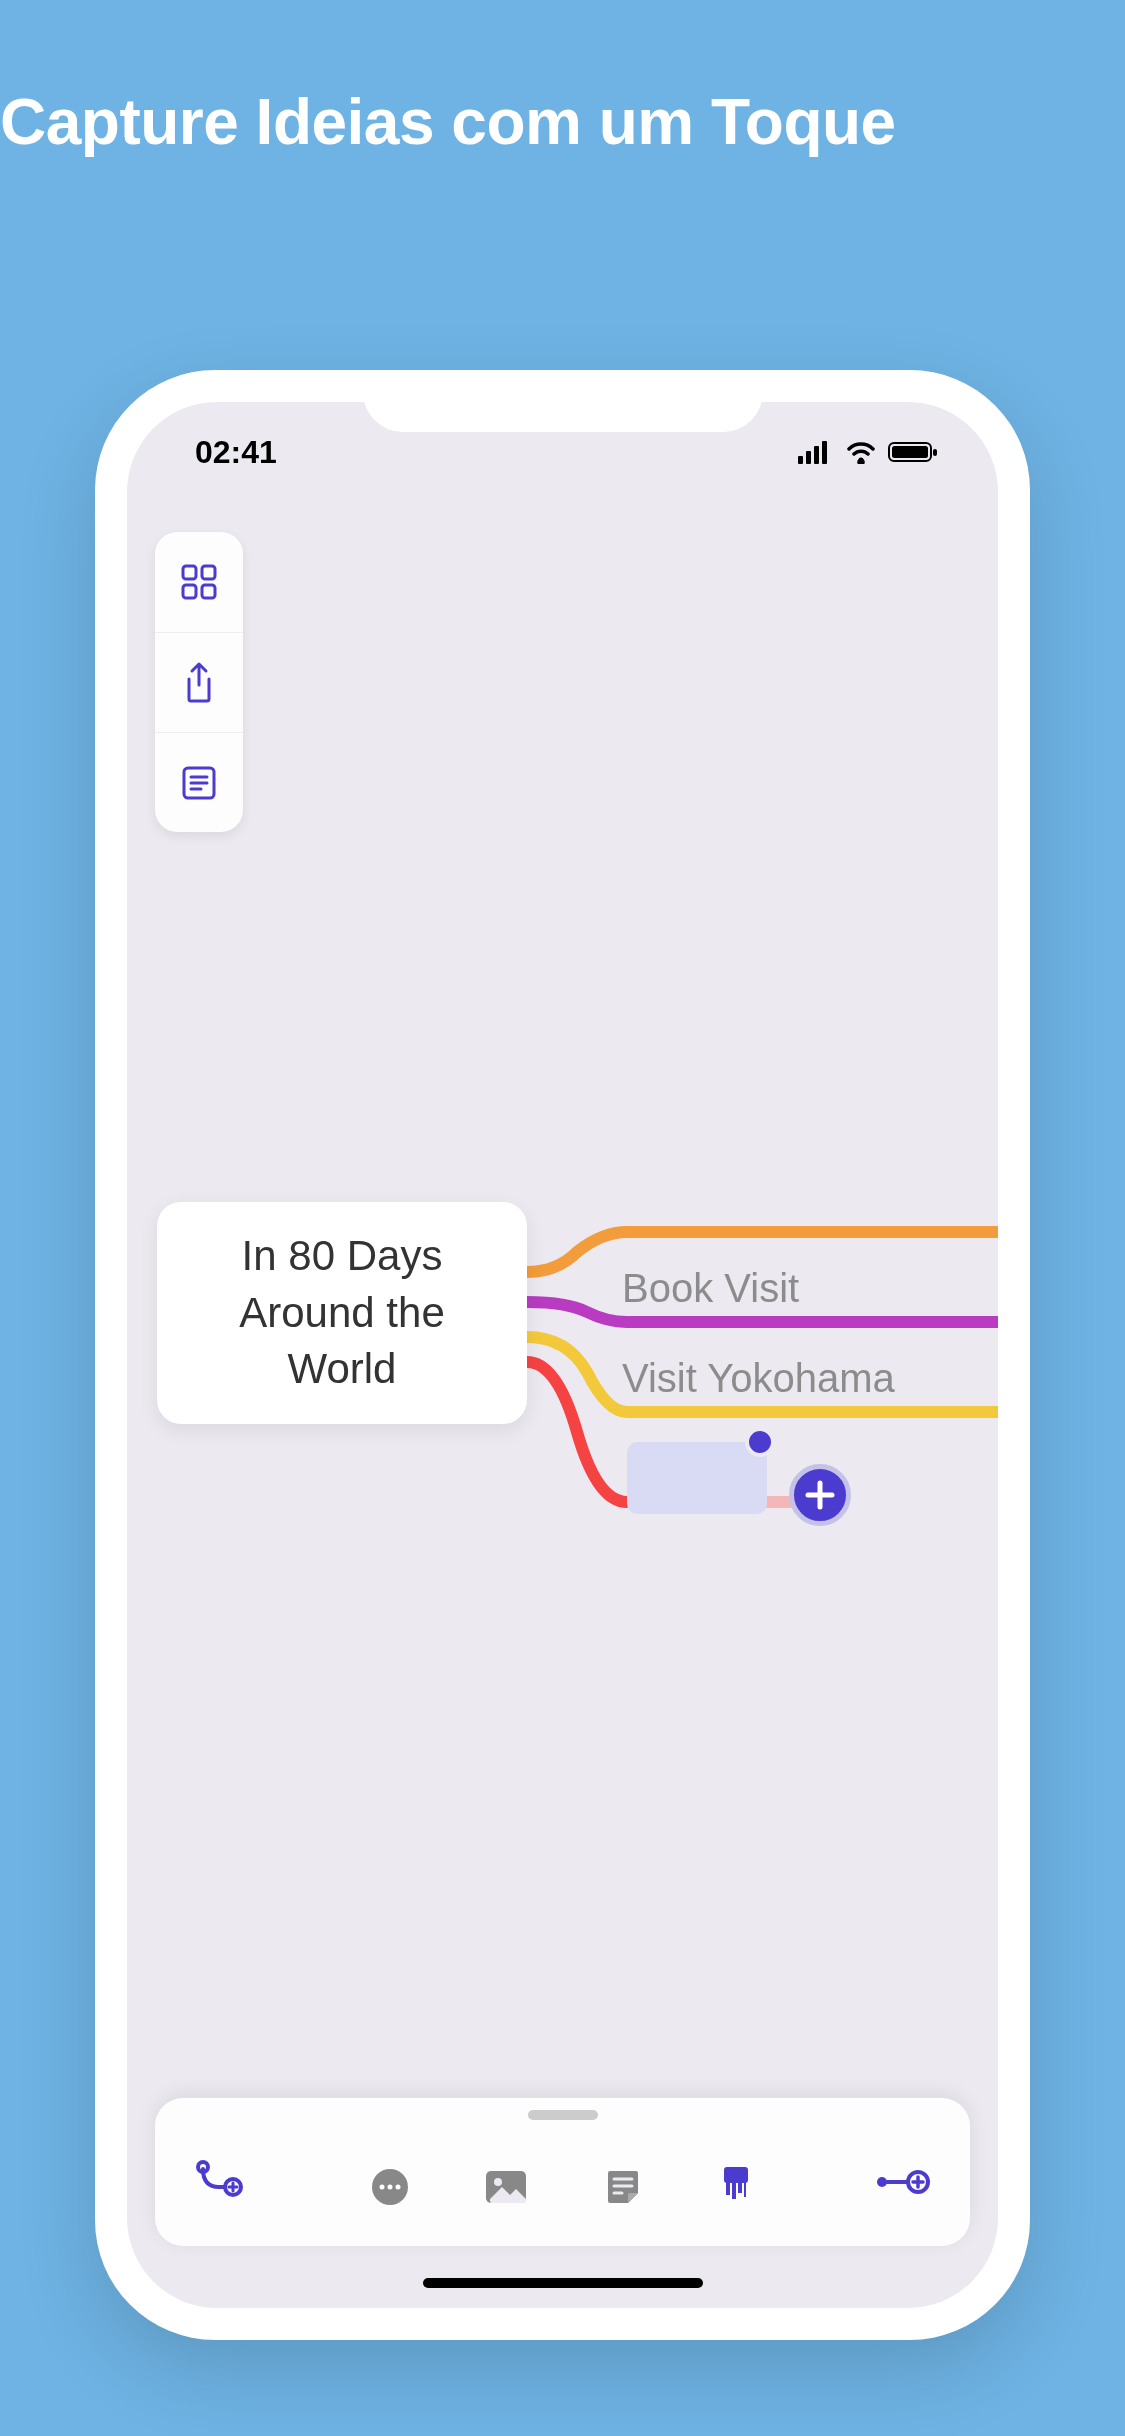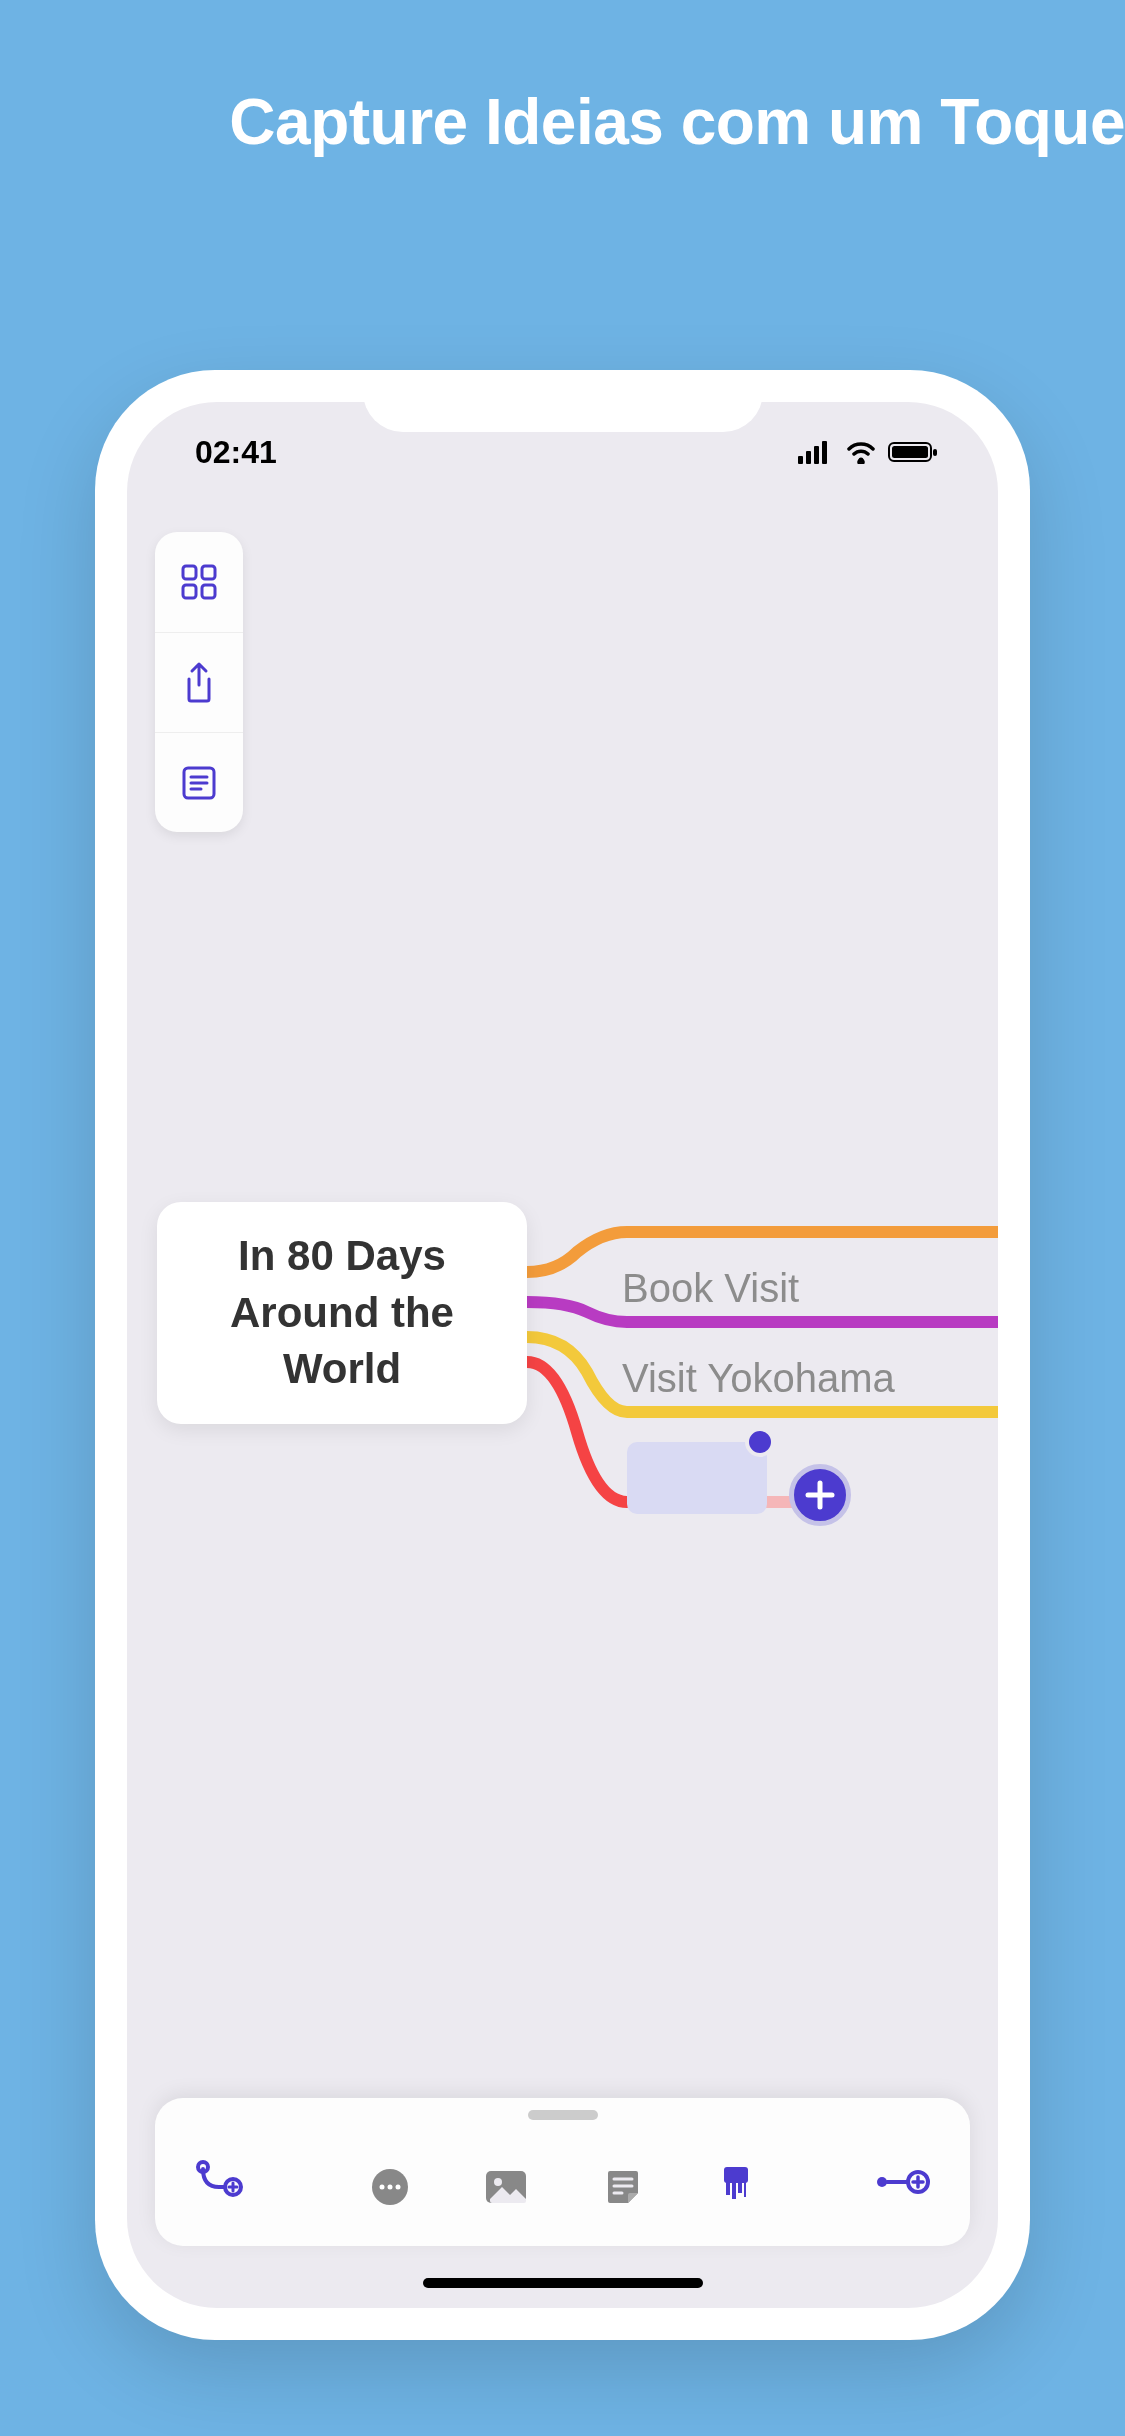--- a/index.html
+++ b/index.html
@@ -4,21 +4,21 @@
 <style>
   * { margin: 0; padding: 0; box-sizing: border-box; }
   body {
     width: 1125px;
     height: 2436px;
     background: #6EB3E4;
     font-family: -apple-system, BlinkMacSystemFont, "Helvetica Neue", sans-serif;
     overflow: hidden;
   }
   .marketing-title {
-    text-align: right;
+    text-align: left;
     color: #fff;
     font-size: 64px;
     font-weight: 700;
     padding-top: 85px;
     letter-spacing: -0.5px;
   }
   .phone-frame {
     position: absolute;
     top: 370px;
     left: 95px;
@@ -109,21 +109,21 @@
     position: absolute;
     top: 800px;
     left: 30px;
     width: 370px;
     background: #fff;
     border-radius: 24px;
     padding: 26px 24px;
     box-shadow: 0 6px 20px rgba(0,0,0,0.08);
     text-align: center;
     font-size: 42px;
-    font-weight: 700;
+    font-weight: 400;
     color: #333;
     line-height: 1.35;
   }
   .child-label {
     position: absolute;
     font-size: 40px;
     color: #8c8c8c;
     font-weight: 400;
   }
   .new-node-placeholder {

